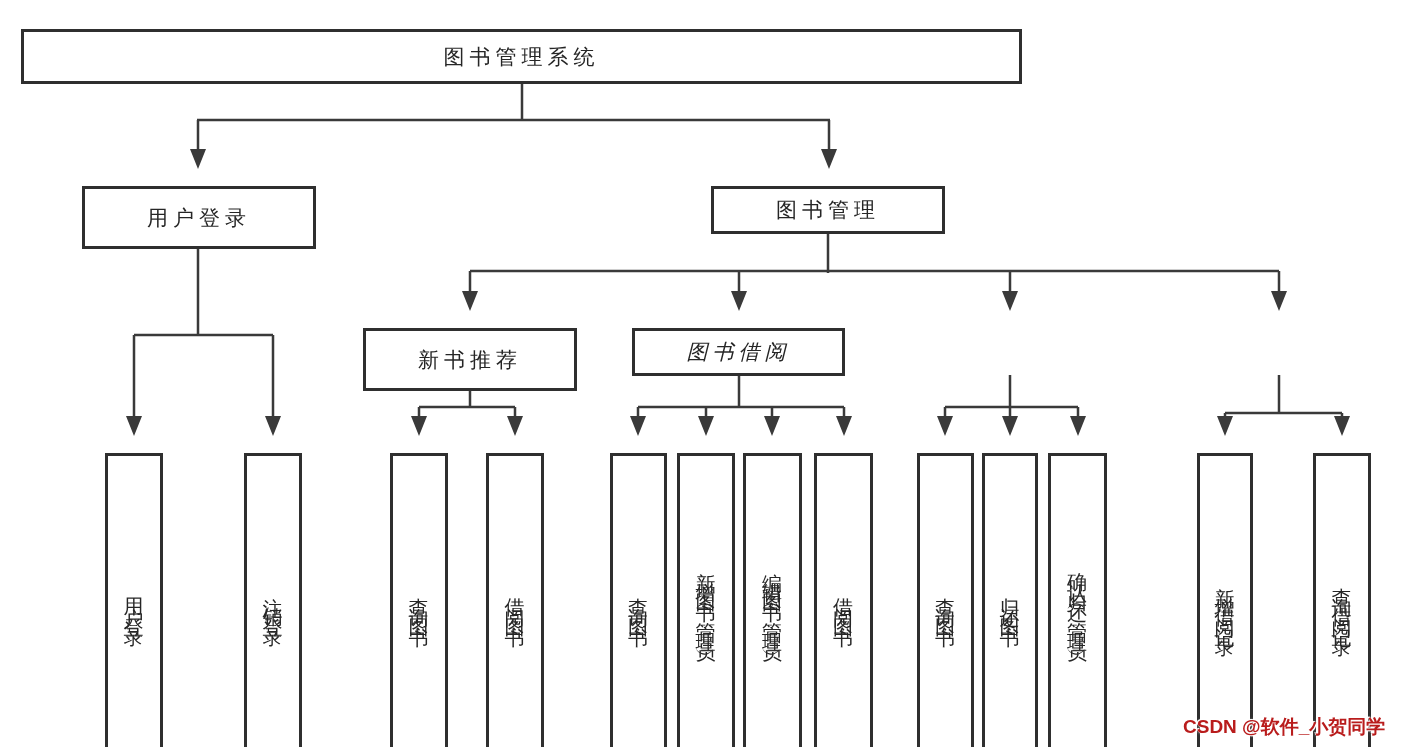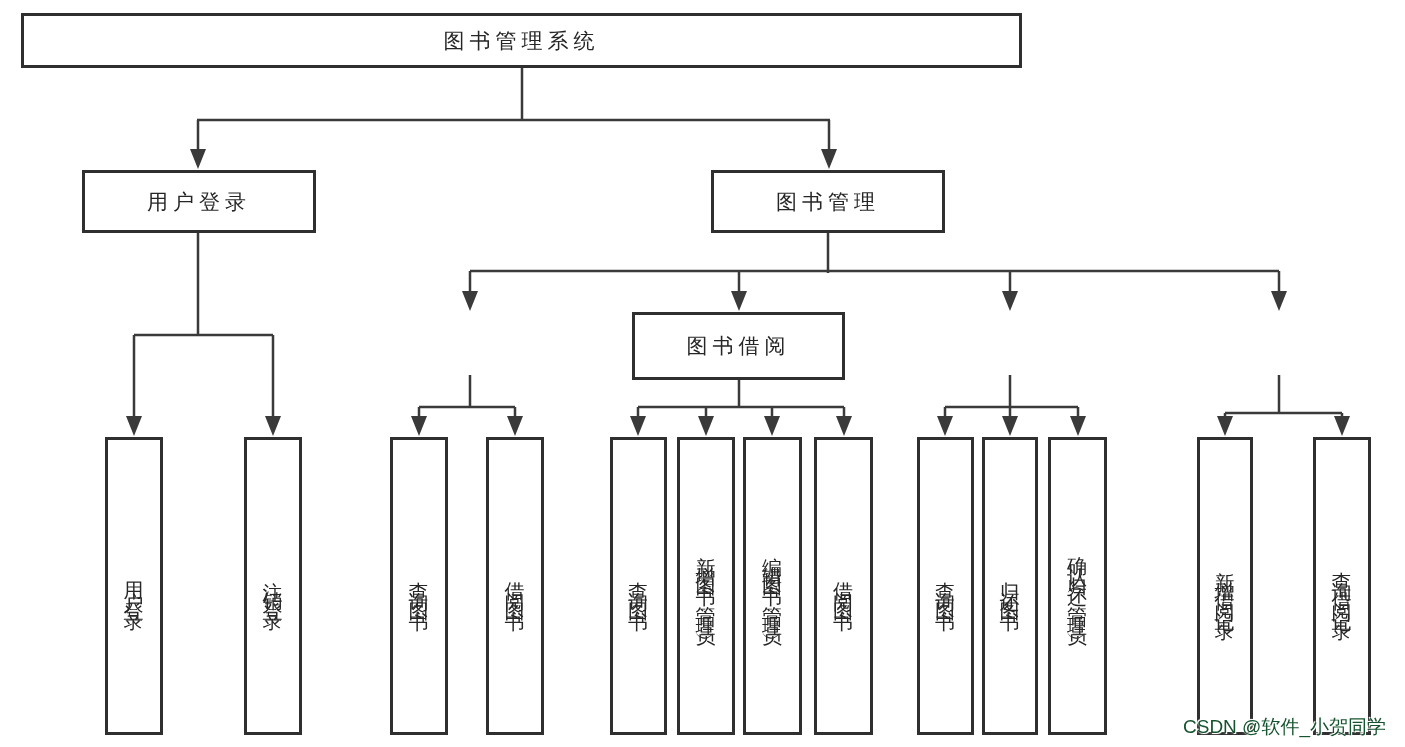--- a/index.html
+++ b/index.html
@@ -12,36 +12,38 @@
   }
   .connectors{position:absolute;left:0;top:0;width:1405px;height:747px;}
   .node{
     position:absolute;
     box-sizing:border-box;
     border:3px solid #2f2f2f;
     background:#ffffff;
     color:#262626;
     display:flex;align-items:center;justify-content:center;
     text-align:center;
+    margin-top:16px;
   }
   .h-node{font-size:21px;letter-spacing:5px;white-space:nowrap;}
   .v-node{
     writing-mode:vertical-rl;
     text-orientation:mixed;
     font-size:20px;
     letter-spacing:10px;
     line-height:1;
   }
   .watermark{
     position:absolute;
     left:1183px;top:714px;width:220px;height:28px;
     font-size:19px;
-    color:#14532d;
+    color:#b91c1c;
     white-space:nowrap;
     text-shadow:1px 1px 0 #ffffff, -1px -1px 0 #ffffff, 0 0 3px rgba(255,255,255,0.9);
+    font-weight:bold;
   }
 </style>
 </head>
 <body>
 
 <div class="canvas">
 
   <svg class="connectors" viewBox="0 0 1405 747" xmlns="http://www.w3.org/2000/svg" aria-hidden="true">
     <path fill="none" stroke="#3a3a3a" stroke-width="2.5" d="
       M522 68 V121
@@ -95,23 +97,24 @@
       M937 416 L953 416 L945 436 Z
       M1002 416 L1018 416 L1010 436 Z
       M1070 416 L1086 416 L1078 436 Z
       M1217 416 L1233 416 L1225 436 Z
       M1334 416 L1350 416 L1342 436 Z"></path>
   </svg>
 
   <div class="node h-node" style="left:21px;top:13px;width:1001px;height:55px;">图书管理系统</div>
 
   <div class="node h-node" style="left:82px;top:170px;width:234px;height:63px;">用户登录</div>
-  <div class="node h-node" style="left:711px;top:170px;width:234px;height:63px;">图书管理</div>
+  <div class="node h-node" style="left:711px;top:170px;width:234px;height:48px;">图书管理</div>
 
-  <div class="node h-node" style="left:632px;top:312px;width:213px;height:68px;">图书借阅</div>
+  <div class="node h-node" style="left:363px;top:312px;width:214px;height:63px;">新书推荐</div>
+  <div class="node h-node" style="left:632px;top:312px;width:213px;height:48px;font-style:italic;">图书借阅</div>
 
   <div class="node v-node" style="left:105px;top:437px;width:58px;height:298px;">用户登录</div>
   <div class="node v-node" style="left:244px;top:437px;width:58px;height:298px;">注销登录</div>
 
   <div class="node v-node" style="left:390px;top:437px;width:58px;height:298px;">查询图书</div>
   <div class="node v-node" style="left:486px;top:437px;width:58px;height:298px;">借阅图书</div>
 
   <div class="node v-node" style="left:610px;top:437px;width:57px;height:298px;">查询图书</div>
   <div class="node v-node" style="left:677px;top:437px;width:58px;height:298px;">新增图书（管理员）</div>
   <div class="node v-node" style="left:743px;top:437px;width:59px;height:298px;">编辑图书（管理员）</div>

